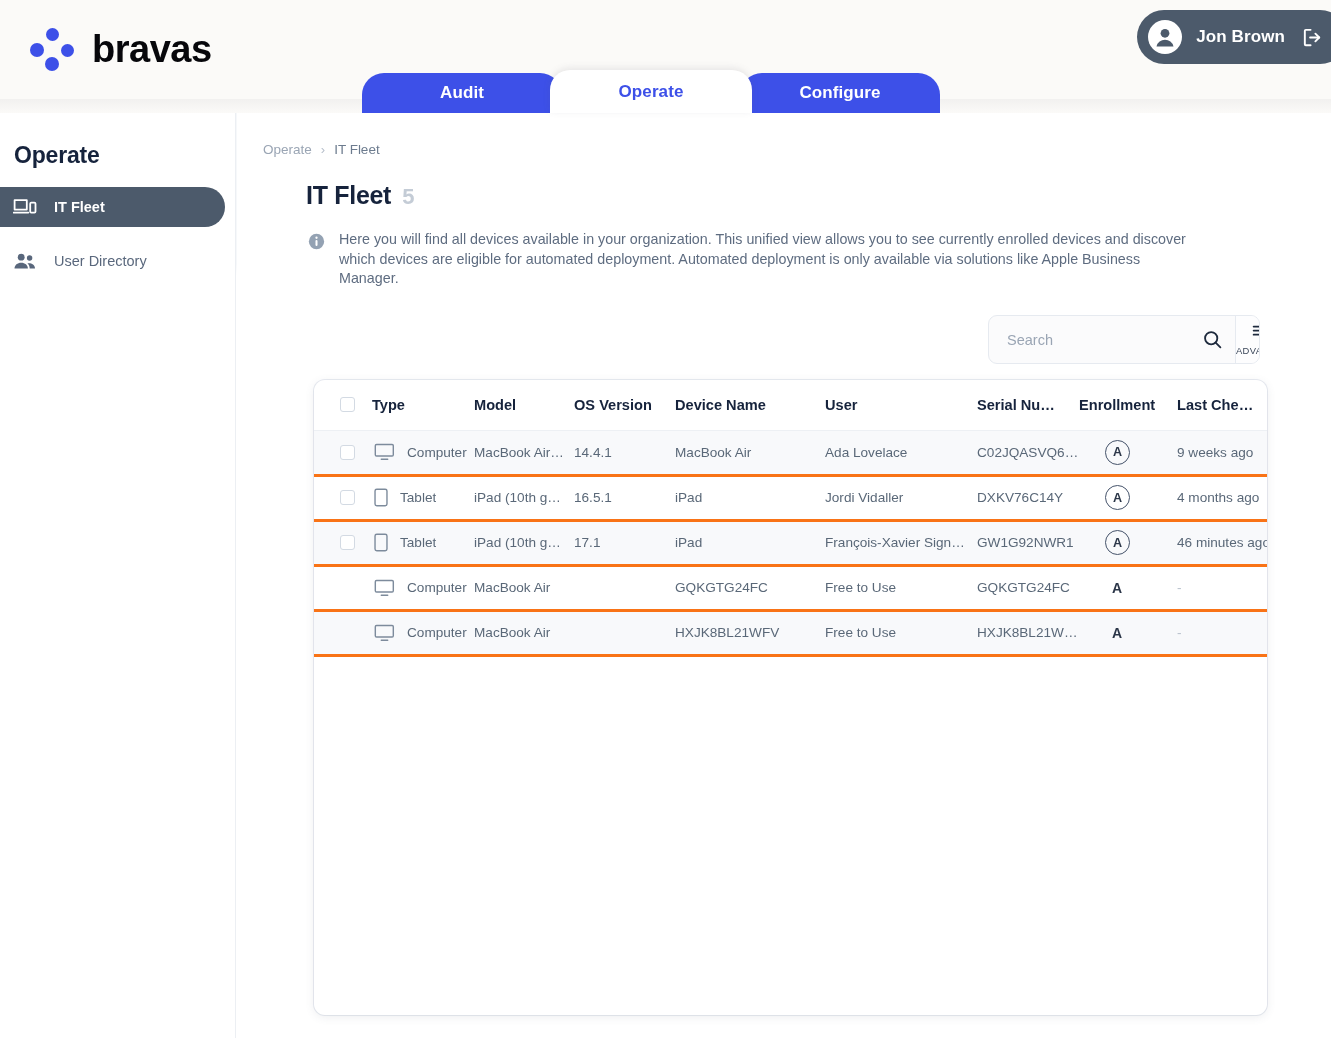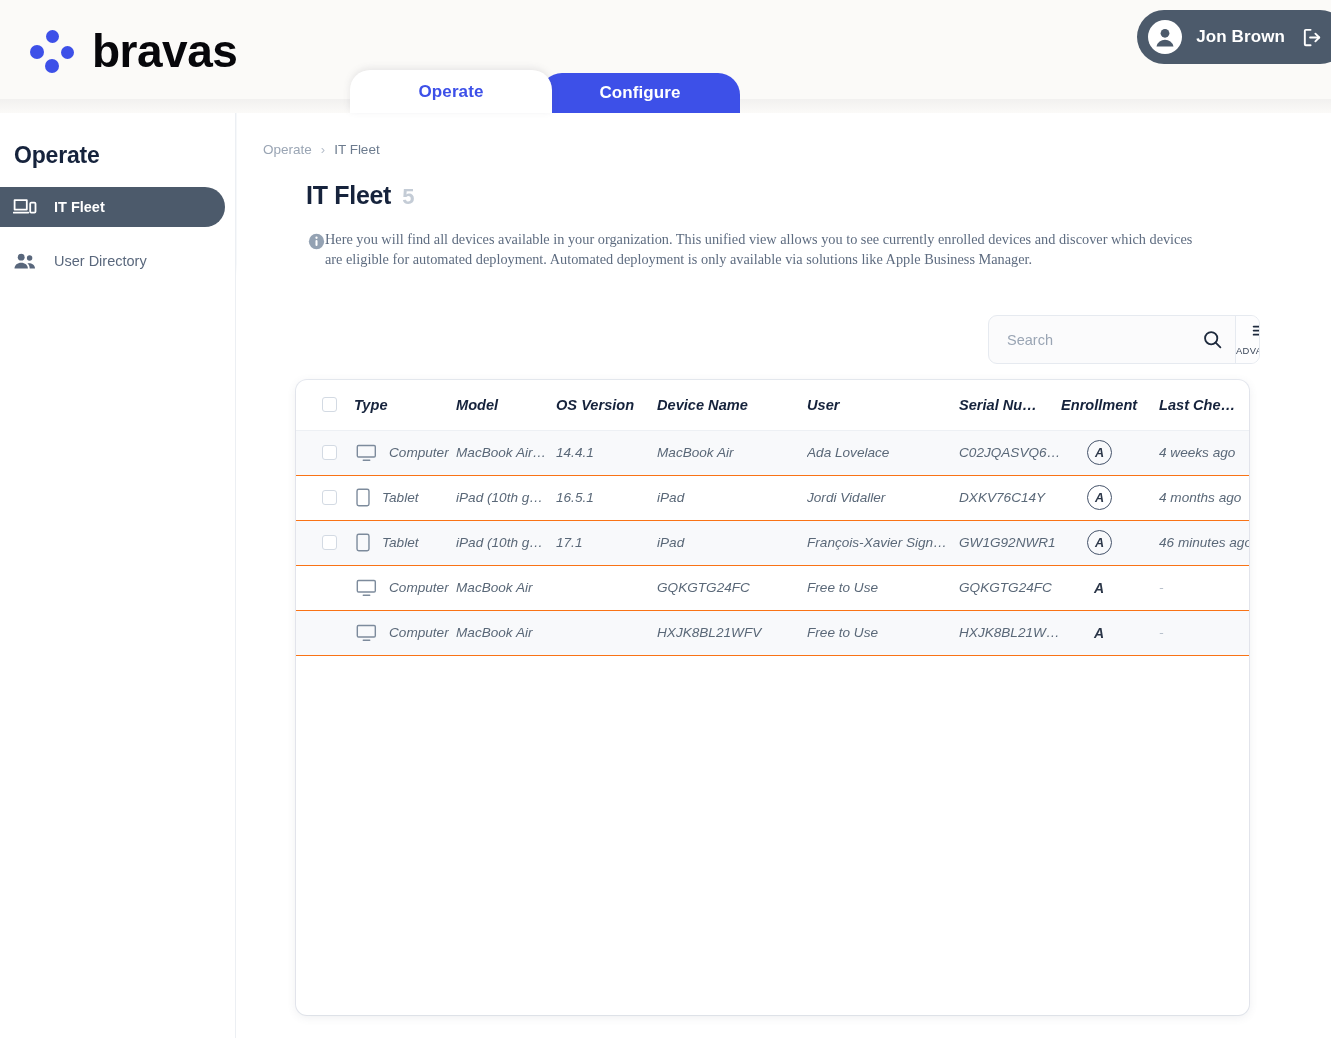--- a/index.html
+++ b/index.html
@@ -57,21 +57,21 @@
     position: absolute;
     display: block;
     border-radius: 50%;
     background: #3d50e8;
   }
   .logo-mark i.d1 { width: 13px; height: 13px; left: 16px; top: 1px; }
   .logo-mark i.d2 { width: 14px; height: 14px; left: 0px;  top: 16px; }
   .logo-mark i.d3 { width: 13px; height: 13px; left: 31px; top: 17px; }
   .logo-mark i.d4 { width: 14px; height: 14px; left: 15px; top: 30px; }
   .logo-text {
-    font-size: 46px;
+    font-size: 38px;
     font-weight: 700;
     letter-spacing: -0.5px;
     color: #07070b;
     line-height: 1;
     position: relative;
     top: 1px;
   }
 
   
   .tabs {
@@ -234,21 +234,21 @@
     font-size: 22px;
     font-weight: 700;
     color: #c4ccd6;
   }
 
   .info-block {
     position: absolute;
     left: 72px; top: 117px;
     width: 895px;
     display: flex;
-    font-family: Liberation Serif, serif;
+    gap: 14px;
   }
   .info-icon { flex: none; margin-top: 3px; }
   .info-text {
     font-size: 14.3px;
     line-height: 19.7px;
     color: #5e6c80;
   }
 
   
   .search-row {
@@ -294,28 +294,27 @@
   }
   .adv-label {
     font-size: 9.4px;
     letter-spacing: 0.35px;
     color: #3a4659;
   }
 
   
   .table-card {
     position: absolute;
-    left: 60px; top: 267px;
+    left: 78px; top: 267px;
     width: 953px;
     height: 635px;
     background: #ffffff;
     border-radius: 11px;
     box-shadow: 0 2px 10px rgba(80,90,110,0.11), 0 0 0 1px rgba(225,230,238,0.75);
     overflow: hidden;
-    font-style: italic;
   }
   table { width: 100%; border-collapse: collapse; table-layout: fixed; }
   thead th {
     height: 50px;
     text-align: left;
     font-size: 14.6px;
     font-weight: 700;
     color: #16233c;
     padding: 0;
     vertical-align: middle;
@@ -324,21 +323,21 @@
     overflow: hidden;
   }
   tbody td {
     height: 45px;
     font-size: 13.6px;
     color: #5a6878;
     padding: 0;
     vertical-align: middle;
     white-space: nowrap;
     overflow: hidden;
-    border-bottom: 1px solid #f97316;
+    border-bottom: 3px solid #f97316;
   }
   tbody tr.alt td { background: #f8f9fb; }
 
   .c-chk   { width: 58px; padding-left: 26px !important; }
   .c-type  { width: 102px; }
   .c-model { width: 100px; padding-right: 4px !important; }
   .c-os    { width: 101px; }
   .c-dev   { width: 150px; }
   .c-user  { width: 152px; }
   .c-ser   { width: 102px; padding-right: 4px !important; }
@@ -386,20 +385,21 @@
       <span class="logo-mark">
         <i class="d1"></i>
           <i class="d2"></i>
           <i class="d3"></i>
           <i class="d4"></i>
       </span>
       <span class="logo-text">bravas</span>
     </div>
 
     <div class="tabs">
+      <div class="tab tab-audit">Audit</div>
       <div class="tab active">Operate</div>
       <div class="tab tab-config">Configure</div>
     </div>
 
     <div class="profile">
       <span class="avatar">
         <svg width="30" height="30" viewBox="0 0 24 24">
           <circle cx="12" cy="12" r="12" fill="#ffffff"></circle>
           <circle cx="12" cy="9" r="3.5" fill="#4c5a6b"></circle>
           <path d="M5.2 19.5a7 7 0 0 1 13.6 0z" fill="#4c5a6b"></path>
@@ -525,21 +525,21 @@
                 </span>
               </td>
               <td class="c-model">MacBook Air…</td>
               <td class="c-os">14.4.1</td>
               <td class="c-dev">MacBook Air</td>
               <td class="c-user">Ada Lovelace</td>
               <td class="c-ser">C02JQASVQ6…</td>
               <td class="c-enr">
                 <span class="enroll-circle">A</span>
               </td>
-              <td class="c-last">4 weeks ago</td>
+              <td class="c-last">9 weeks ago</td>
             </tr>
             <tr>
               <td class="c-chk">
                 <span class="chkbox"></span>
               </td>
               <td class="c-type">
                 <span class="type-cell">
                   <span class="dev-icon">
                     <svg width="14" height="19" viewBox="0 0 15 20" fill="none" stroke="#7d8b9c" stroke-width="1.5">
                       <rect x="1.1" y="1.1" width="12.8" height="17.8" rx="1.9"></rect>

